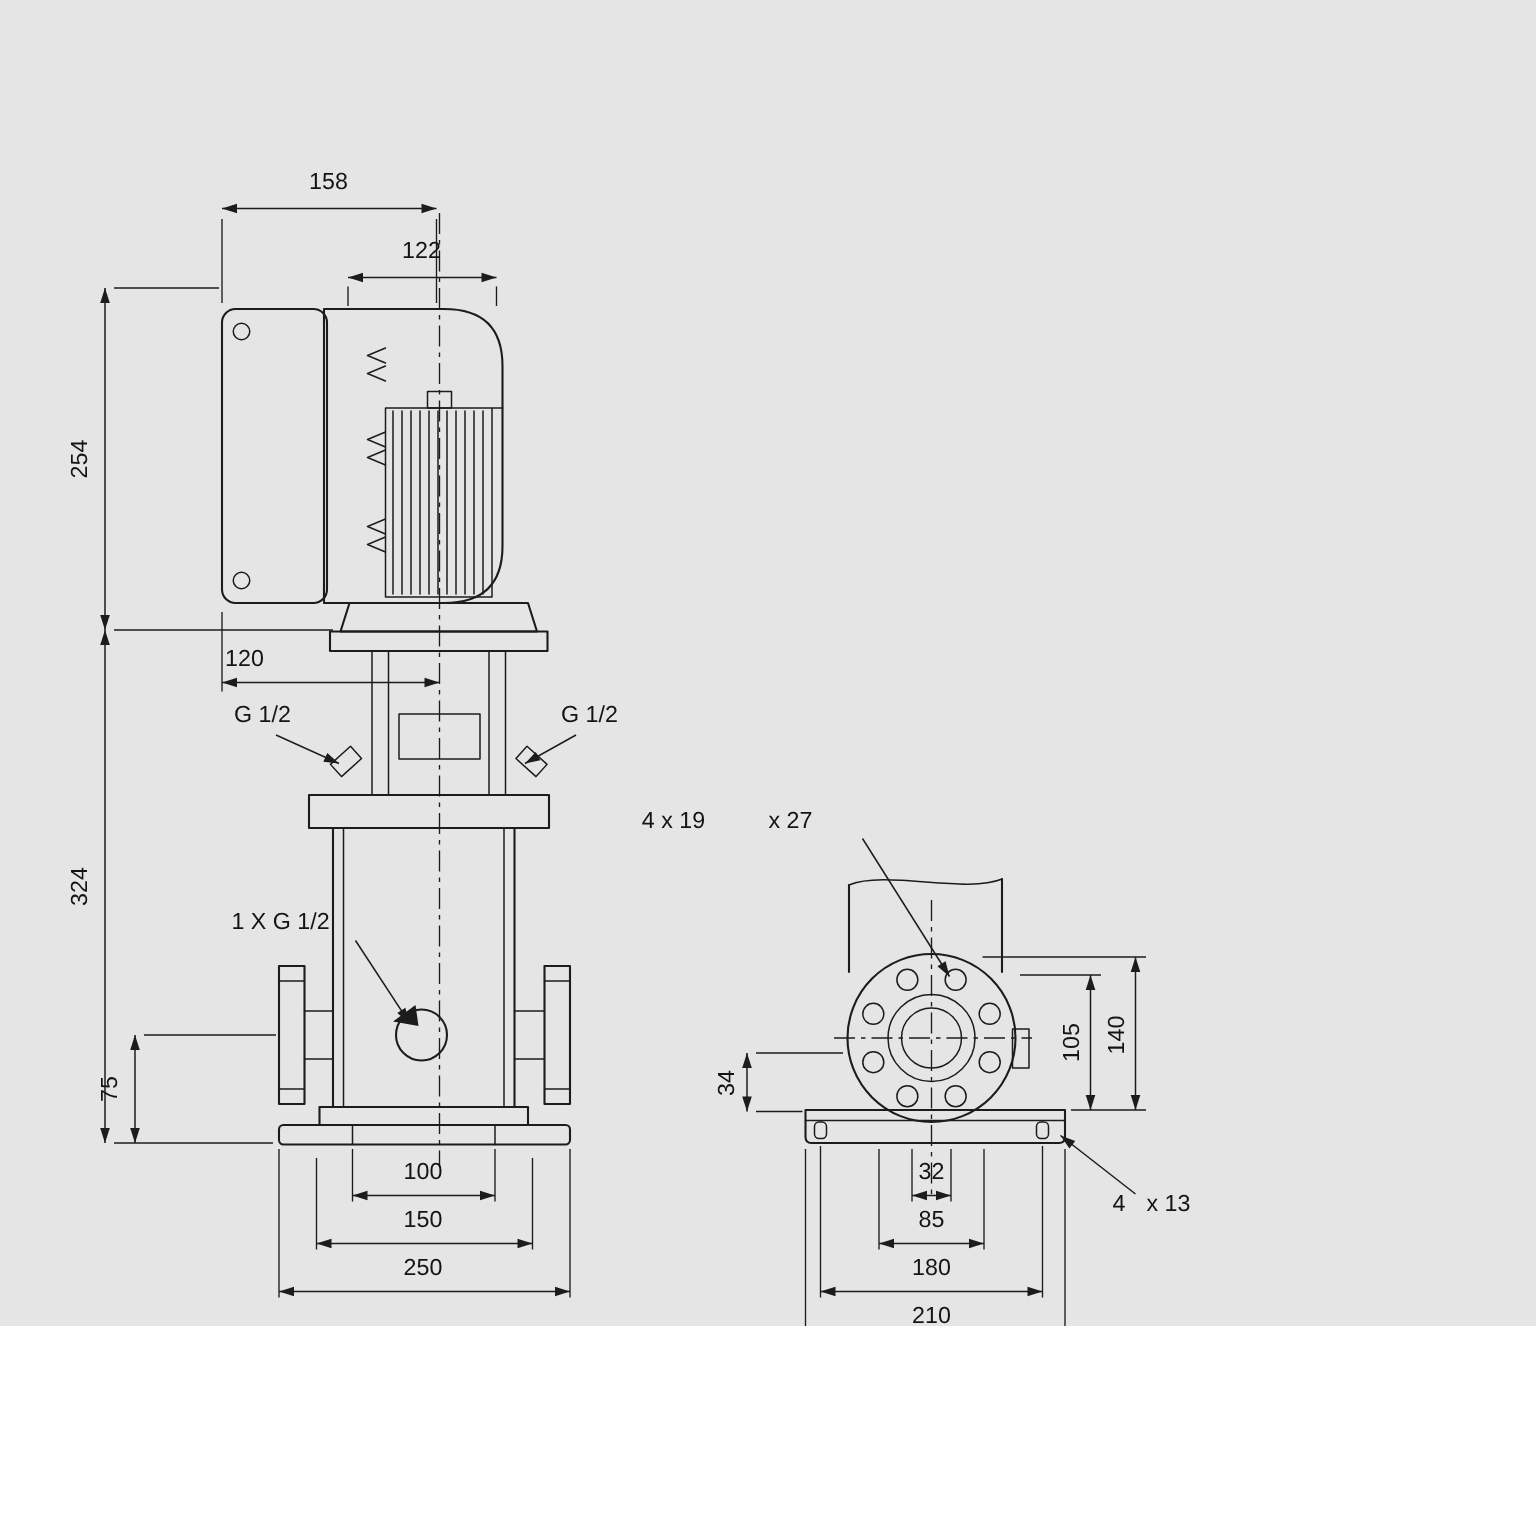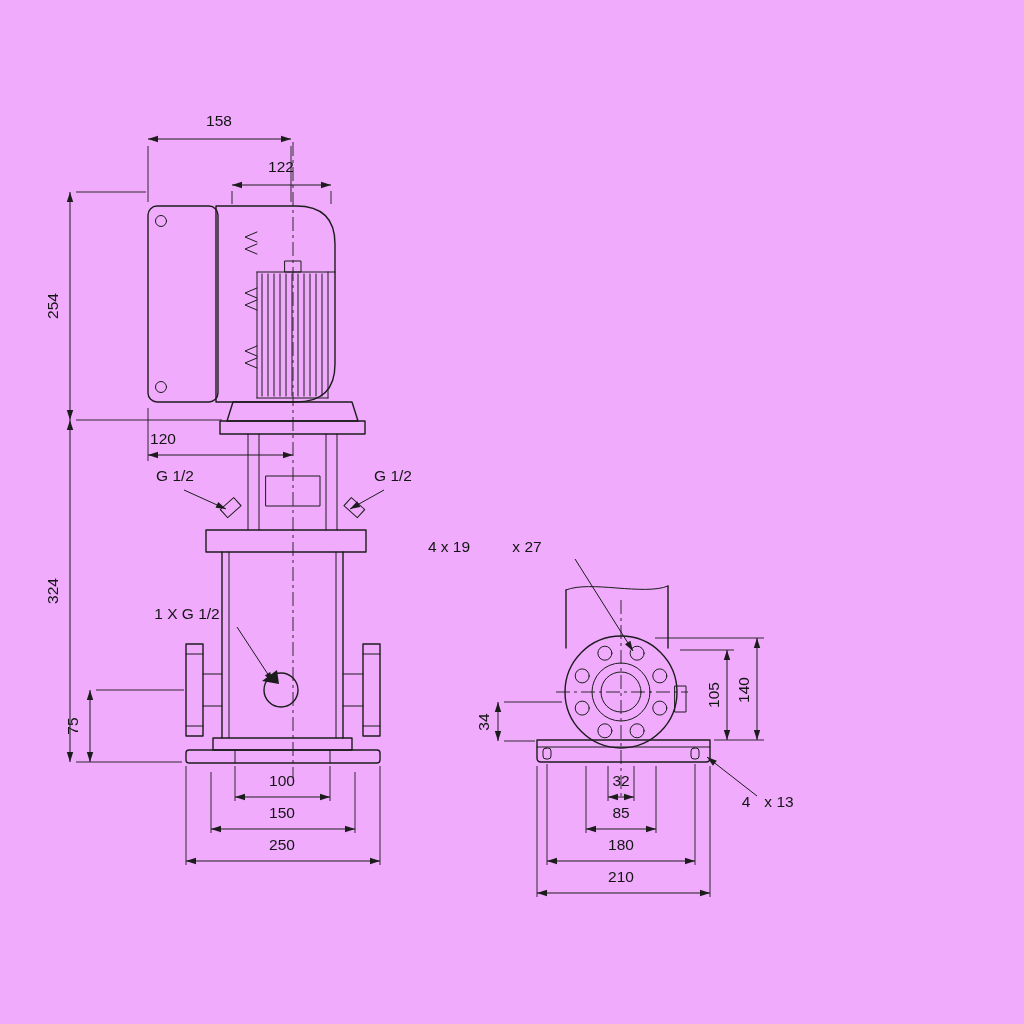--- a/index.html
+++ b/index.html
@@ -1,16 +1,16 @@
 <!DOCTYPE html>
 <html><head>
 <meta charset="utf-8">
 <style>
   html,body{margin:0;padding:0;background:#ffffff;}
-  .stage{position:relative;width:1024px;height:1024px;background:#f0abfc;overflow:hidden;
+  .stage{position:relative;width:1024px;height:884px;background:#e5e5e5;overflow:hidden;
          font-family:"Liberation Sans", sans-serif;}
   svg text{font-family:"Liberation Sans", sans-serif;font-size:15.5px;fill:#141414;}
   .outline{fill:none;stroke:#1c1c1c;stroke-width:1.4;stroke-linejoin:round;stroke-linecap:round;}
   .thin{fill:none;stroke:#1c1c1c;stroke-width:1;stroke-linejoin:round;stroke-linecap:round;}
   .dim{fill:none;stroke:#1c1c1c;stroke-width:1;marker-start:url(#arr);marker-end:url(#arr);}
   .ext{fill:none;stroke:#1c1c1c;stroke-width:0.9;}
   .leader{fill:none;stroke:#1c1c1c;stroke-width:1;marker-end:url(#arr);}
   .cl{fill:none;stroke:#1c1c1c;stroke-width:0.9;stroke-dasharray:14 4 3 4;}
   .solid{fill:#1c1c1c;stroke:none;}
 </style>

